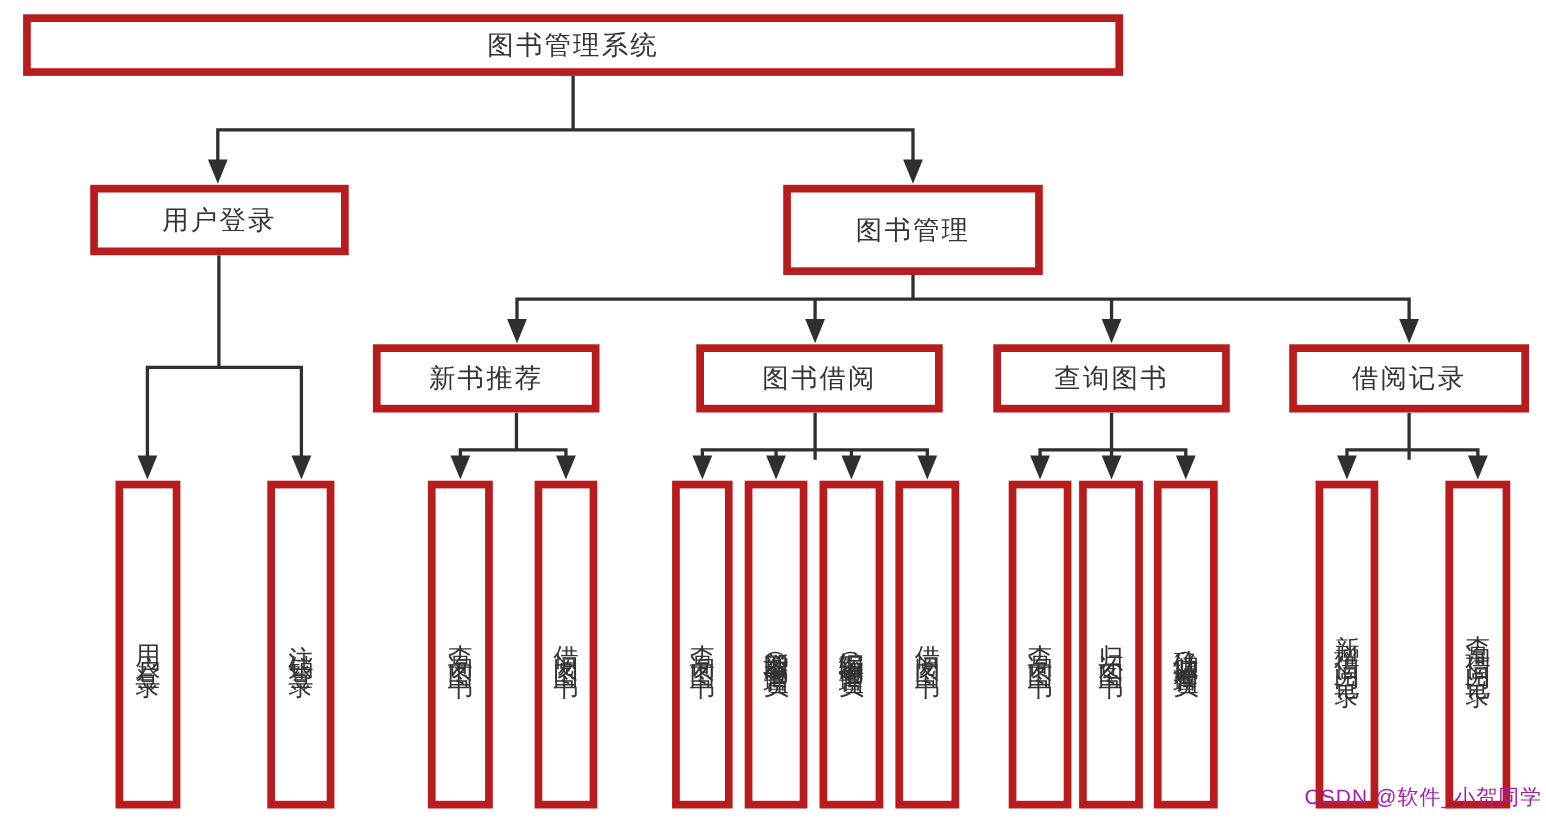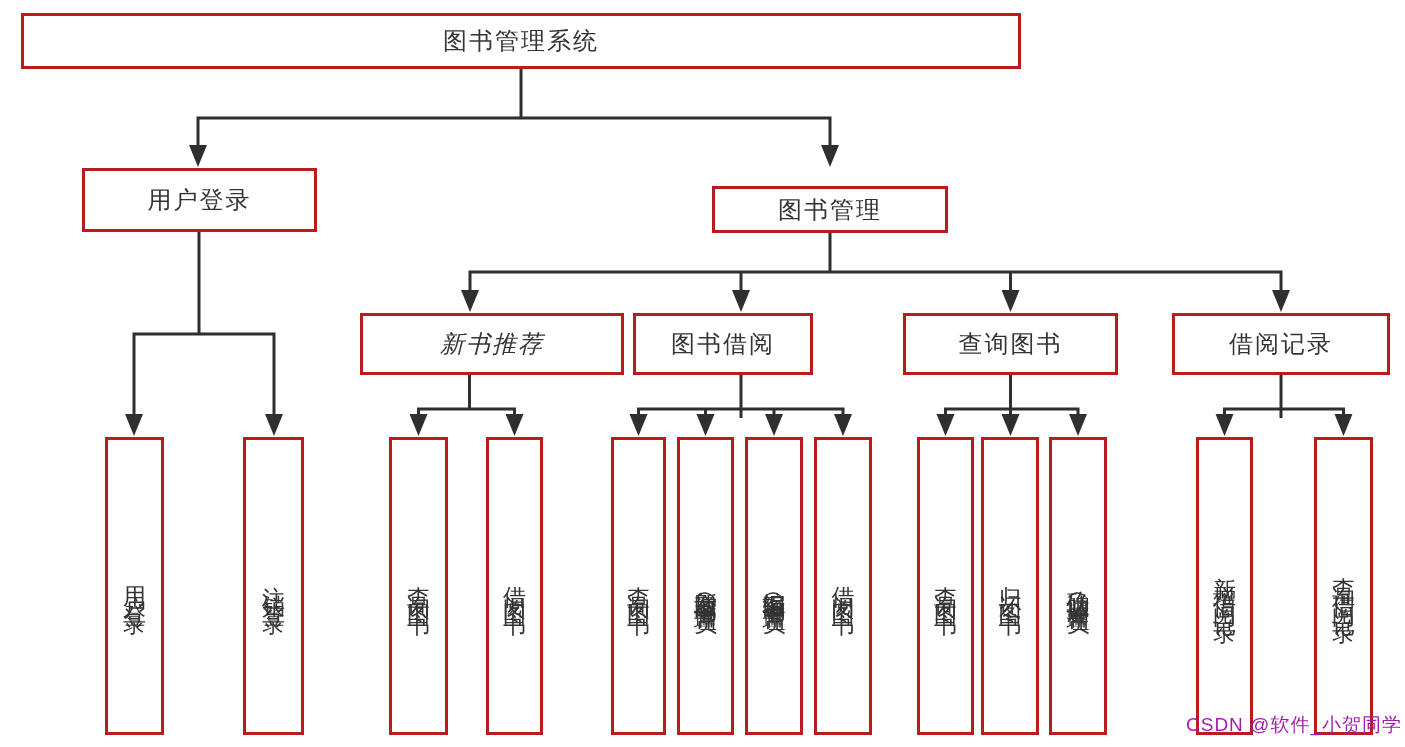--- a/index.html
+++ b/index.html
@@ -8,21 +8,21 @@
     width: 1405px;
     height: 747px;
     background: #ffffff;
     overflow: hidden;
     font-family: "Liberation Sans", "DejaVu Sans", sans-serif;
   }
   #wires { position: absolute; left: 0; top: 0; width: 1405px; height: 747px; }
   .box {
     position: absolute;
     box-sizing: border-box;
-    border: 3px solid #b91c1c;
+    border: 7px solid #b91c1c;
     background: #ffffff;
     display: flex;
     align-items: center;
     justify-content: center;
     color: #333333;
     font-size: 24px;
     letter-spacing: 2px;
     z-index: 2;
   }
   .leaf span {
@@ -101,28 +101,28 @@
     </g>
   </svg>
 
   <div class="box" style="left:21px; top:13px; width:1000px; height:56px;">
     <span>图书管理系统</span>
   </div>
 
   <div class="box" style="left:82px; top:168px; width:235px; height:64px;">
     <span>用户登录</span>
   </div>
-  <div class="box" style="left:712px; top:186px; width:236px; height:47px;">
+  <div class="box" style="left:712px; top:168px; width:236px; height:82px;">
     <span>图书管理</span>
   </div>
 
-  <div class="box" style="left:360px; top:313px; width:264px; height:62px;font-style:italic;">
+  <div class="box" style="left:339px; top:313px; width:206px; height:62px;">
     <span>新书推荐</span>
   </div>
-  <div class="box" style="left:633px; top:313px; width:180px; height:62px;">
+  <div class="box" style="left:633px; top:313px; width:224px; height:62px;">
     <span>图书借阅</span>
   </div>
   <div class="box" style="left:903px; top:313px; width:215px; height:62px;">
     <span>查询图书</span>
   </div>
   <div class="box" style="left:1172px; top:313px; width:218px; height:62px;">
     <span>借阅记录</span>
   </div>
 
   <div class="box leaf" style="left:105px; top:437px; width:59px; height:298px;">

